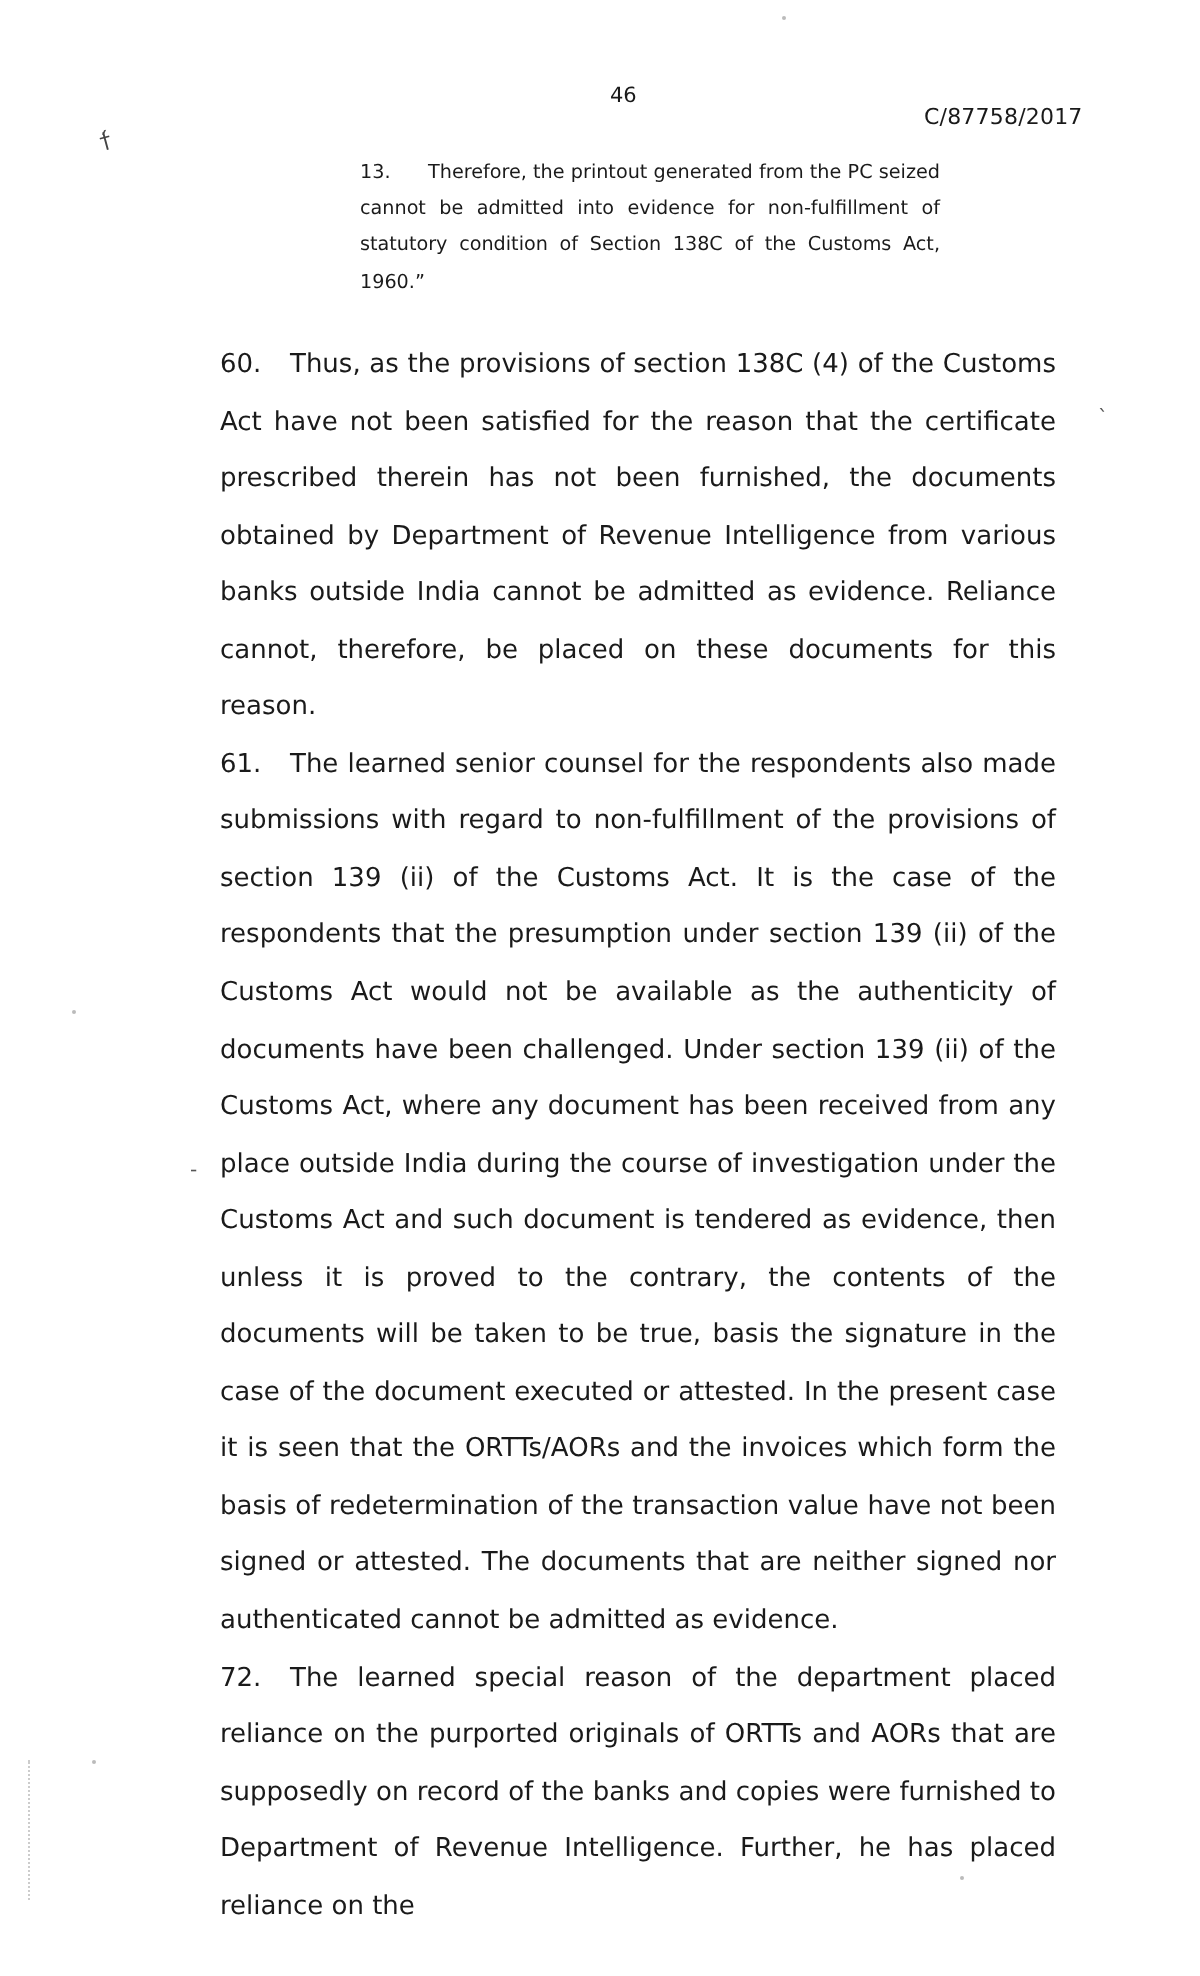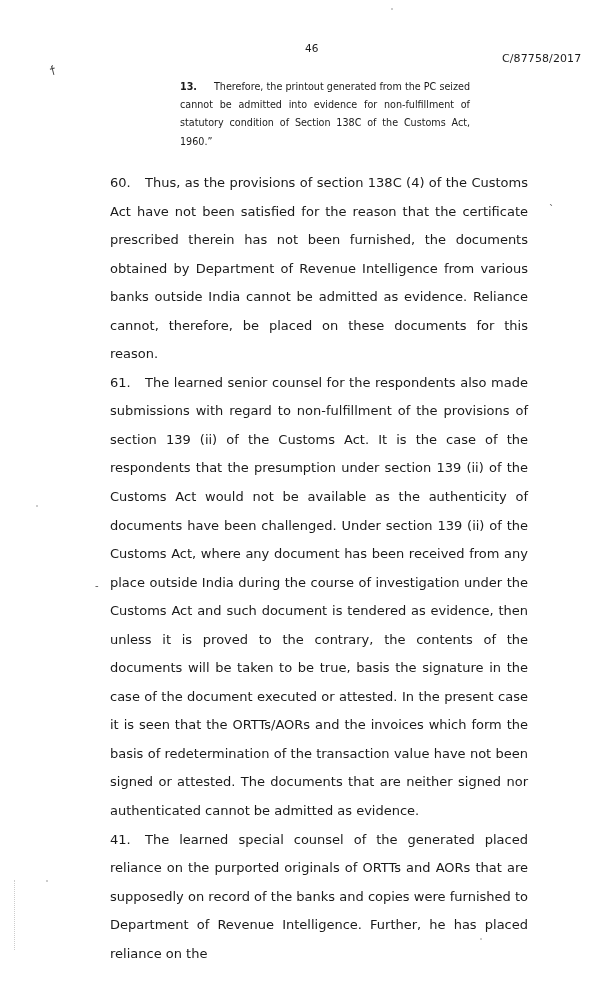--- a/index.html
+++ b/index.html
@@ -1,24 +1,24 @@
 <!DOCTYPE html>
 <html><head>
 <meta charset="utf-8">
 <style>
   html, body { margin: 0; padding: 0; }
   body {
     width: 600px; height: 988px; background: #ffffff; position: relative; overflow: hidden;
     font-family: "DejaVu Sans", "Liberation Sans", sans-serif; color: #1a1a1a;
   }
   .page-num { position: absolute; top: 42px; left: 305px; font-size: 10.5px; text-align: center; }
-  .case-no { position: absolute; top: 52px; left: 462px; font-size: 11px; letter-spacing: 0.1px; margin-left: 40px; }
+  .case-no { position: absolute; top: 52px; left: 462px; font-size: 11px; letter-spacing: 0.1px; }
   .mark { position: absolute; top: 64px; left: 50px; font-size: 11px; color: #444; transform: rotate(-15deg); }
   .quote { position: absolute; left: 180px; top: 78px; width: 290px; font-size: 9.6px; line-height: 18.2px; text-align: justify; }
-  .quote .num { display: inline-block; width: 34px; font-weight: bold; }
+  .quote .num { display: inline-block; width: 34px; }
   .body { position: absolute; left: 110px; top: 169px; width: 418px; font-size: 13px; line-height: 28.55px; text-align: justify; }
   .body p { margin: 0; }
   .para-num { display: inline-block; width: 35px; }
   .tick { position: absolute; font-size: 10px; color: #555; }
   .speck { position: absolute; width: 2px; height: 2px; background: #bbb; border-radius: 1px; }
   .edge { position: absolute; left: 14px; top: 880px; width: 1px; height: 70px; border-left: 1px dotted #ccc; }
 </style>
 </head>
 <body>
 
@@ -32,21 +32,21 @@
   </div>
 
   <div class="body">
     <p>
       <span class="para-num">60.</span><span>Thus, as the provisions of section 138C (4) of the Customs Act have not been satisfied for the reason that the certificate prescribed therein has not been furnished, the documents obtained by Department of Revenue Intelligence from various banks outside India cannot be admitted as evidence. Reliance cannot, therefore, be placed on these documents for this reason.</span>
     </p>
     <p>
       <span class="para-num">61.</span><span>The learned senior counsel for the respondents also made submissions with regard to non-fulfillment of the provisions of section 139 (ii) of the Customs Act. It is the case of the respondents that the presumption under section 139 (ii) of the Customs Act would not be available as the authenticity of documents have been challenged. Under section 139 (ii) of the Customs Act, where any document has been received from any place outside India during the course of investigation under the Customs Act and such document is tendered as evidence, then unless it is proved to the contrary, the contents of the documents will be taken to be true, basis the signature in the case of the document executed or attested. In the present case it is seen that the ORTTs/AORs and the invoices which form the basis of redetermination of the transaction value have not been signed or attested. The documents that are neither signed nor authenticated cannot be admitted as evidence.</span>
     </p>
     <p>
-      <span class="para-num">41.</span><span>The learned special counsel of the generated placed reliance on the purported originals of ORTTs and AORs that are supposedly on record of the banks and copies were furnished to Department of Revenue Intelligence. Further, he has placed reliance on the</span>
+      <span class="para-num">72.</span><span>The learned special reason of the department placed reliance on the purported originals of ORTTs and AORs that are supposedly on record of the banks and copies were furnished to Department of Revenue Intelligence. Further, he has placed reliance on the</span>
     </p>
   </div>
 
   <span class="tick" style="left:549px;top:204px;">`</span>
   <span class="tick" style="left:95px;top:580px;">-</span>
   <div class="speck" style="left:391px;top:8px;"></div>
   <div class="speck" style="left:36px;top:505px;"></div>
   <div class="speck" style="left:46px;top:880px;"></div>
   <div class="speck" style="left:480px;top:938px;"></div>
   <div class="edge"></div>

